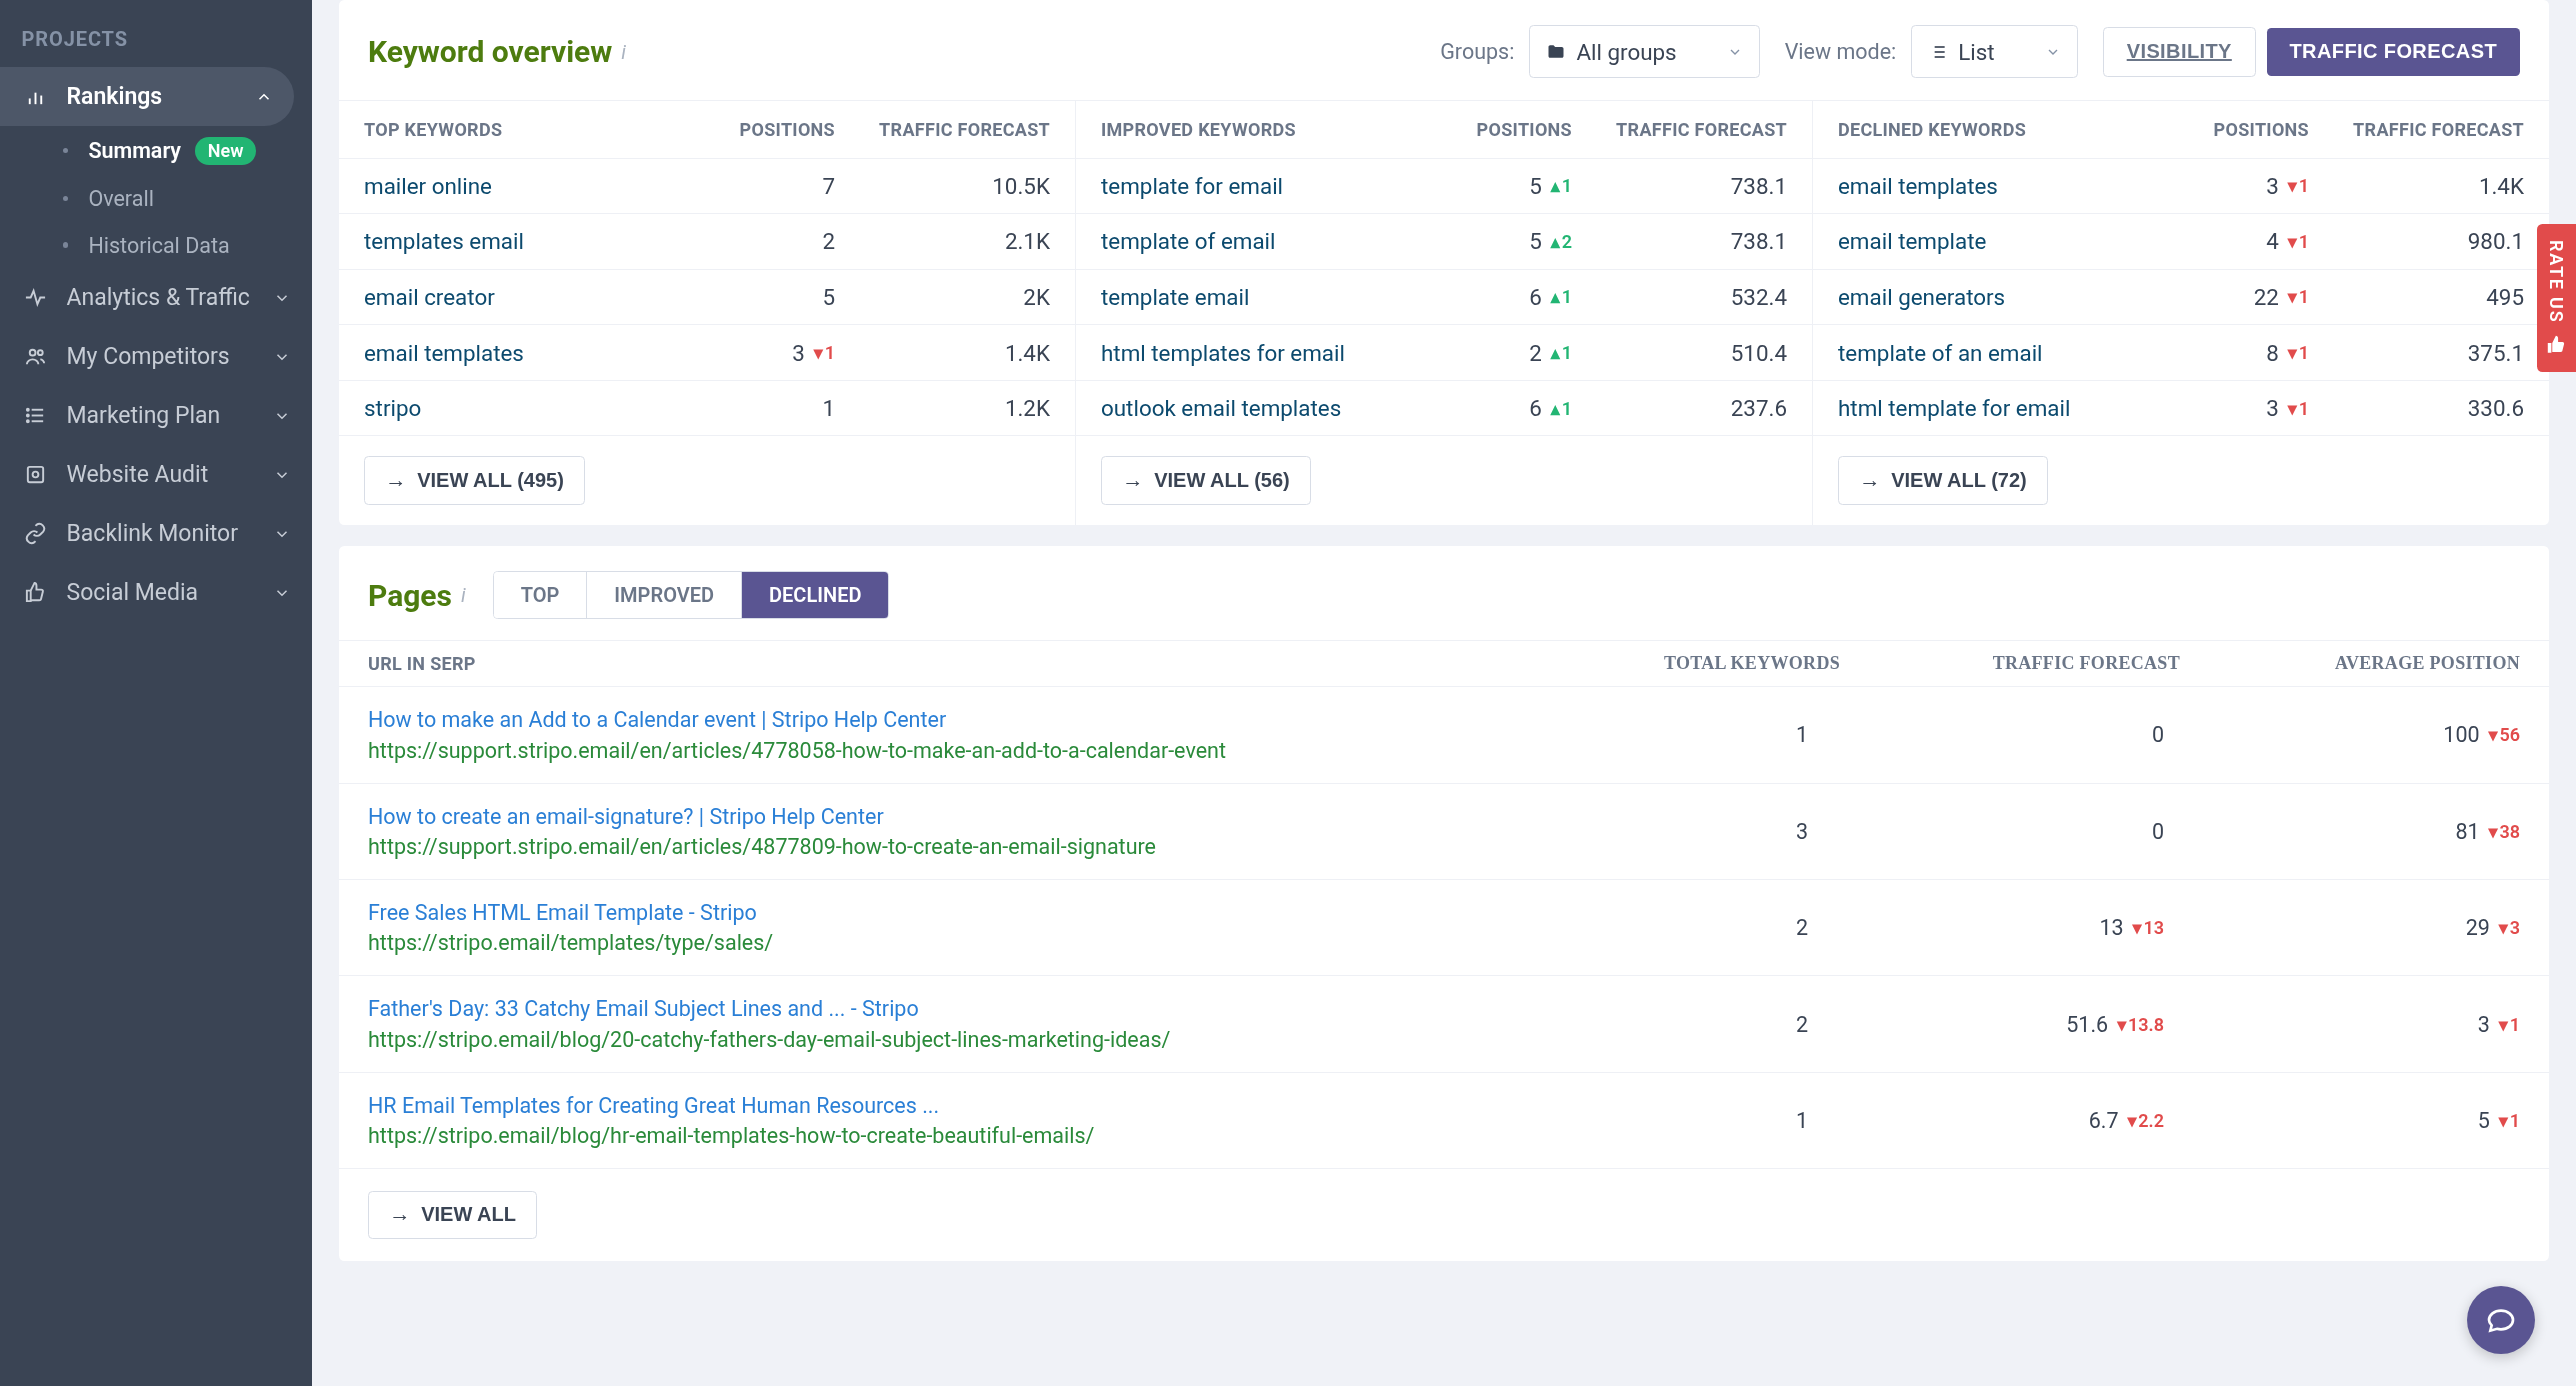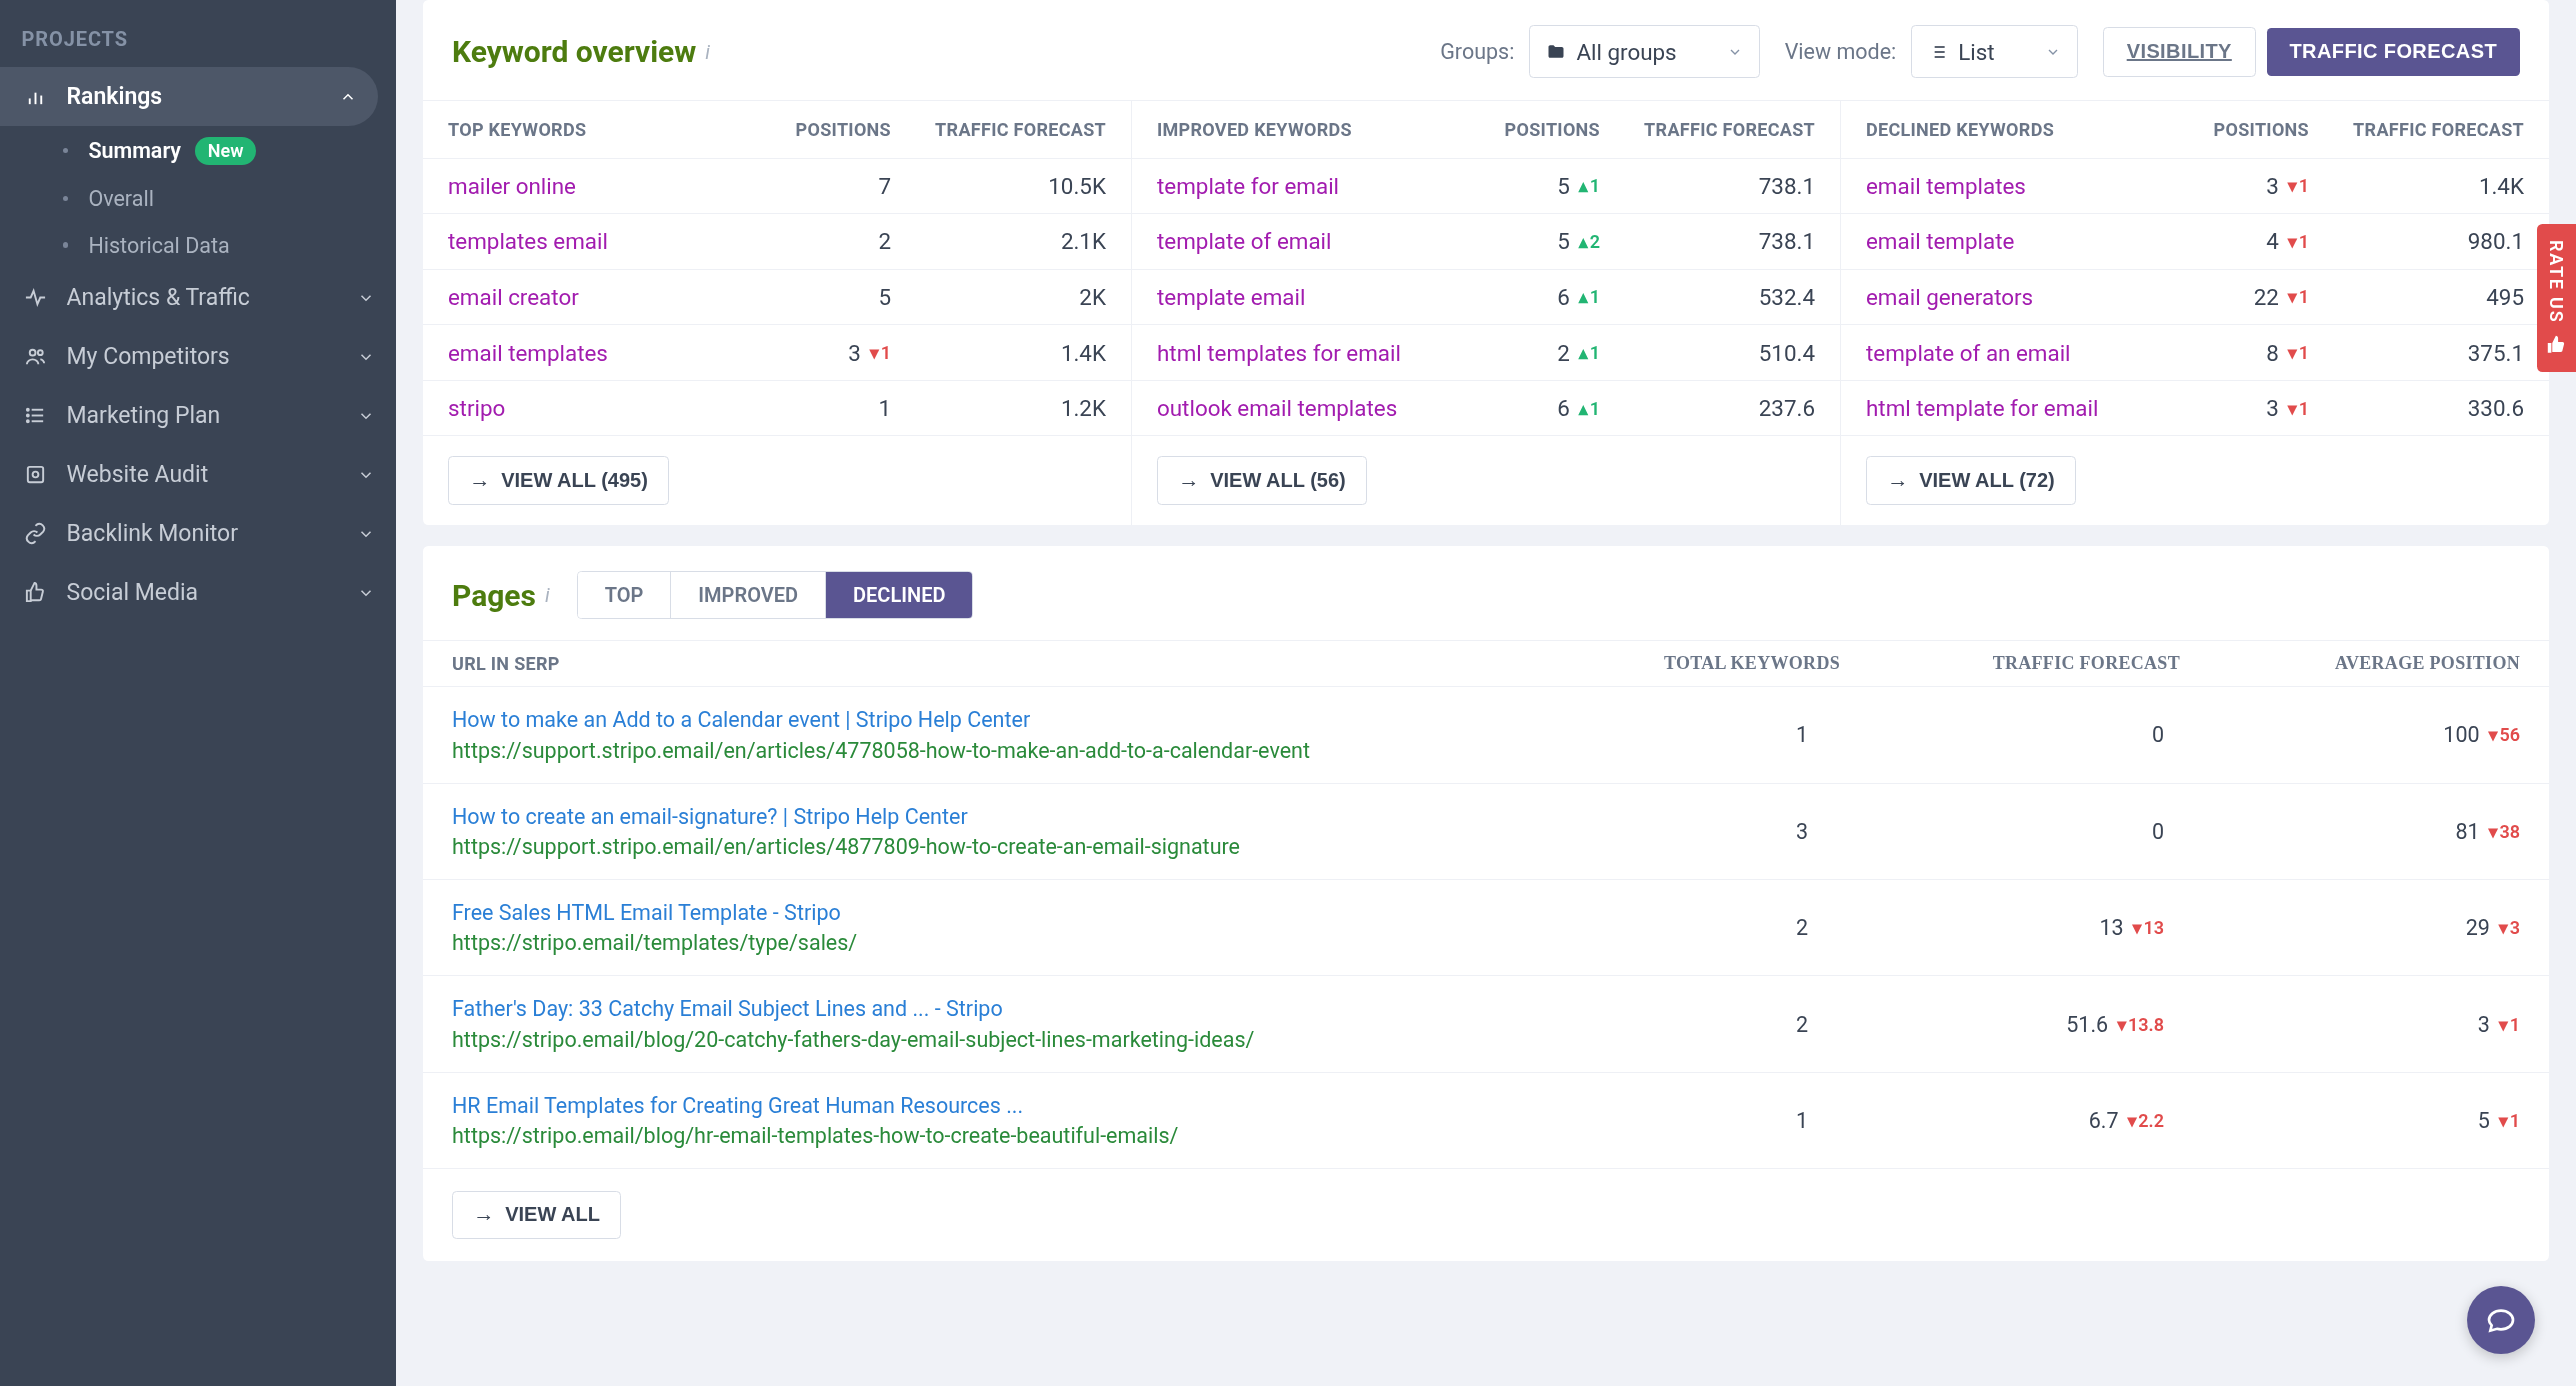--- a/index.html
+++ b/index.html
@@ -1,17 +1,17 @@
 <!DOCTYPE html>
 <html style="font-size:14.3px"><head>
 <meta charset="utf-8">
 <style>
 * { box-sizing: border-box; margin: 0; padding: 0; }
 body { font-family: -apple-system, BlinkMacSystemFont, "Segoe UI", Roboto, sans-serif; background: #f0f2f7; color: #3a4454; font-size: 11.6px; display: flex; width: 2576px; height: 1387px; overflow: hidden; }
-.sidebar { width: 396px; background: #3a4454; color: #c7cdd6; display: flex; flex-direction: column; flex-shrink: 0; padding-top: 18px; }
+.sidebar { width: 312px; background: #3a4454; color: #c7cdd6; display: flex; flex-direction: column; flex-shrink: 0; padding-top: 18px; }
 .sidebar-section-label { font-size: 20px; font-weight: 700; letter-spacing: 0.9px; color: #8592a6; padding: 9px 21.5px 16px; }
 .sidebar-item { display: flex; align-items: center; padding: 16px 21.5px; font-size: 23px; cursor: pointer; }
 .sidebar-item.active { background: #4d5768; color: #fff; border-radius: 0 36px 36px 0; margin-right: 18px; font-weight: 600; }
 .sidebar-item .icon { width: 27px; margin-right: 18px; display: inline-flex; justify-content: center; }
 .sidebar-item .chev { margin-left: auto; }
 .sidebar-subitem { display: flex; align-items: center; padding: 10.7px 21.5px 10.7px 63px; font-size: 21.5px; color: #aab3c0; cursor: pointer; }
 .sidebar-subitem .dot { width: 5.4px; height: 5.4px; background: #7a8598; border-radius: 50%; margin-right: 20px; }
 .badge-new { background: #22b573; color: #fff; font-size: 18px; font-weight: 600; padding: 3.6px 12.5px; border-radius: 14.3px; margin-left: 14.3px; }
 .sidebar-subitem.active { color: #fff; font-weight: 600; }
 .main { flex: 1; padding: 0 27px 27px; overflow: auto; }
@@ -27,21 +27,21 @@
 .btn-outline { border: 0.9px solid #d8dde6; background: #fff; color: #6b7688; font-size: 20px; font-weight: 600; letter-spacing: 0.4px; padding: 12.5px 23px; border-radius: 4.5px; cursor: pointer; text-decoration: underline; }
 .btn-primary { background: #5a5592; color: #fff; font-size: 20px; font-weight: 600; letter-spacing: 0.4px; padding: 12.5px 23px; border-radius: 4.5px; border: none; cursor: pointer; margin-left: 10.7px; }
 .kw-grid { display: flex; border-top: 0.9px solid #eef0f5; }
 .kw-col { flex: 1; border-right: 0.9px solid #eef0f5; }
 .kw-col:last-child { border-right: none; }
 .kw-head { display: flex; padding: 18px 25px; font-size: 18px; font-weight: 700; color: #6b7688; letter-spacing: 0.3px; border-bottom: 0.9px solid #eef0f5; }
 .kw-head .c1 { flex: 1; }
 .kw-head .c2 { width: 179px; text-align: right; }
 .kw-head .c3 { width: 215px; text-align: right; }
 .kw-row { display: flex; align-items: center; padding: 14.3px 25px; border-bottom: 0.9px solid #eef0f5; font-size: 22.4px; }
-.kw-row .c1 { flex: 1; color: #a21caf; cursor: pointer; }
+.kw-row .c1 { flex: 1; color: #0c4a6e; cursor: pointer; }
 .kw-row .c2 { width: 179px; text-align: right; color: #3a4454; display: flex; justify-content: flex-end; align-items: center; gap: 9px; }
 .kw-row .c3 { width: 215px; text-align: right; color: #3a4454; }
 .delta-up { color: #22b573; font-size: 18px; font-weight: 600; }
 .delta-down { color: #e14b4b; font-size: 18px; font-weight: 600; }
 .delta-up::before { content: "▴"; margin-right: 1.8px; }
 .delta-down::before { content: "▾"; margin-right: 1.8px; }
 .kw-foot { padding: 20px 25px; }
 .viewall-btn { display: inline-flex; align-items: center; border: 0.9px solid #d8dde6; background: #fff; border-radius: 4.5px; padding: 10.7px 20px; font-size: 20px; font-weight: 600; color: #3a4454; cursor: pointer; }
 .viewall-btn .arrow { margin-right: 10.7px; font-size: 21.5px; }
 .tabs { display: inline-flex; border: 0.9px solid #d8dde6; border-radius: 4.5px; overflow: hidden; margin-left: 27px; }

